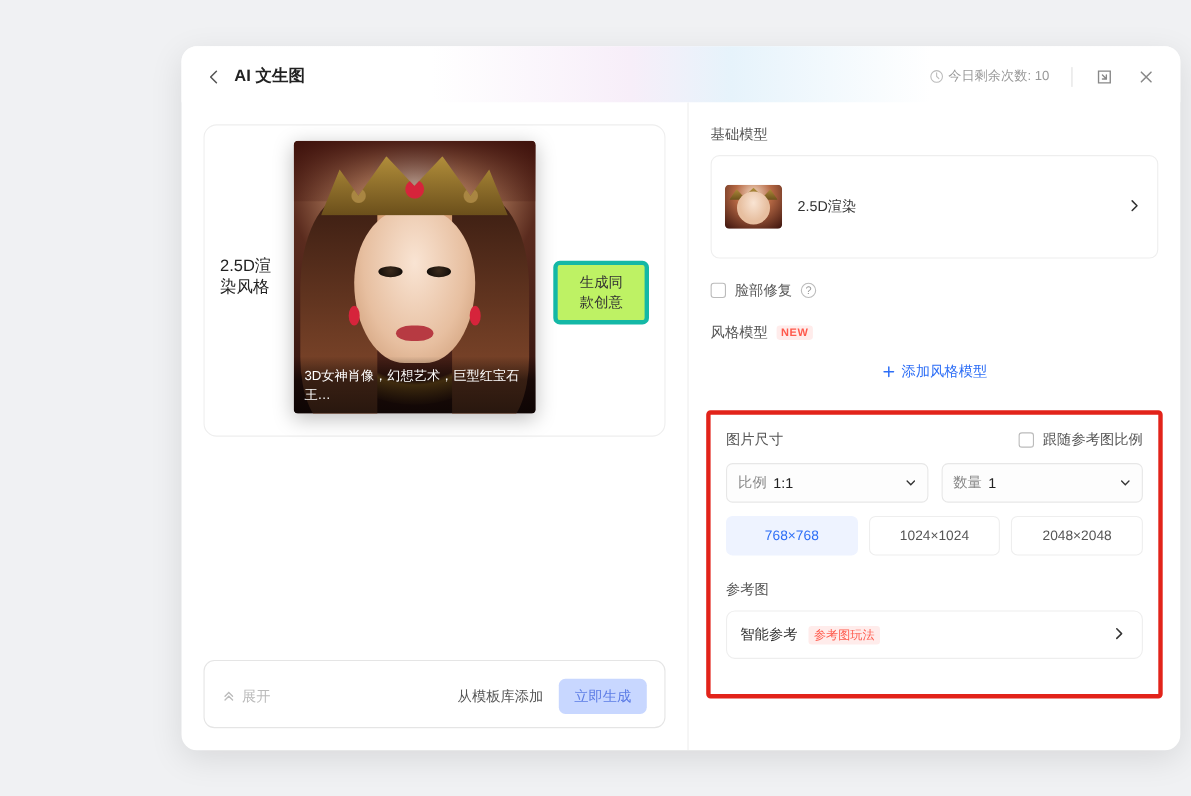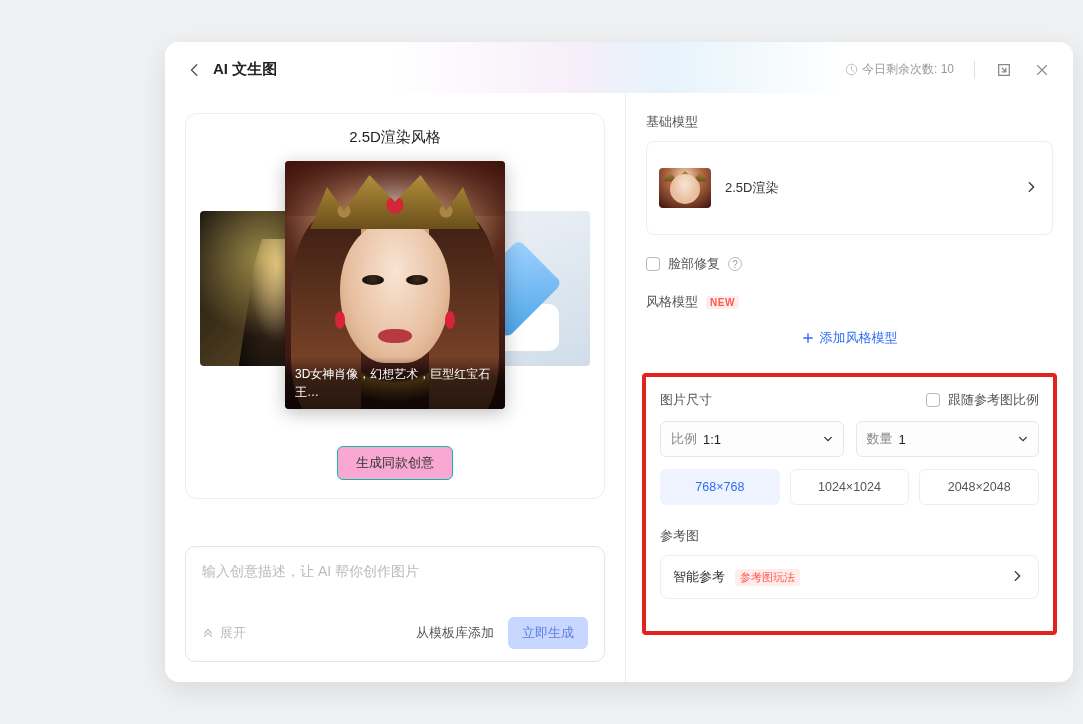--- a/index.html
+++ b/index.html
@@ -36,21 +36,21 @@
   .title { font-size:15px; font-weight:600; color:#222; flex:0 0 auto; }
   .spacer { flex:1 1 auto; }
   .quota { font-size:12px; color:#999; display:flex; align-items:center; gap:4px;}
   .divider { width:1px; height:18px; background:#e0e0e0; margin:0 10px; }
   .hicon { width:18px;height:18px;color:#888;cursor:pointer;display:flex;align-items:center;justify-content:center; }
   .modal-body { flex:1;display:flex;overflow:hidden; }
   .left-col { width:461px;border-right:1px solid #eee;display:flex;flex-direction:column;padding:20px;position:relative; }
   .right-col { flex:1;display:flex;flex-direction:column;padding:20px 20px 0 20px;overflow:auto; }
 
   
-  .showcase { border:1px solid #eee;border-radius:12px;padding:14px 14px 18px 14px;display:flex;flex-direction:column;align-items:center;gap:10px;position:relative; }
+  .showcase { border:1px solid #eee;border-radius:12px;padding:14px 14px 18px 14px;display:flex;flex-direction:row;align-items:center;gap:20px;position:relative; }
   .showcase-title { font-size:15px;font-weight:500;color:#222;margin-bottom:4px;}
   .gallery { position:relative;width:100%;height:250px;display:flex;align-items:center;justify-content:center; }
   .thumb-side {position:absolute;top:50px;width:155px;height:155px;border-radius:4px;background:#aab;overflow:hidden;}
   .thumb-left{left:0;background:linear-gradient(135deg,#1a1510 0%,#3a2d18 40%,#735a2e 100%);}
   .thumb-left::after{content:"";position:absolute;inset:0;background:radial-gradient(circle at 40% 30%,rgba(255,230,120,0.5),transparent 55%);}
   .thumb-left .figure{position:absolute;left:25%;top:18%;width:50%;height:82%;background:radial-gradient(ellipse at 50% 20%,#d8b98c 0%,#2b1e14 55%,#0c0a08 100%);clip-path:polygon(30% 0,70% 0,80% 20%,100% 100%,0 100%,20% 20%);}
   .thumb-right{right:0;background:linear-gradient(160deg,#eef2f6,#d0dde9);}
   .thumb-right::after{content:"";position:absolute;left:30%;top:25%;width:40%;height:50%;background:linear-gradient(135deg,#9fd2ff,#4aa3e6);transform:rotate(45deg);border-radius:10%;}
   .thumb-right::before{content:"";position:absolute;left:20%;bottom:10%;width:60%;height:30%;background:#fff;border-radius:10px;}
   .thumb-center{position:absolute;left:50%;top:0;transform:translateX(-50%);width:220px;height:248px;border-radius:4px;overflow:hidden;z-index:2;box-shadow:0 4px 18px rgba(0,0,0,0.25);}
@@ -66,21 +66,21 @@
   .portrait .face{position:absolute;left:50%;top:62px;transform:translateX(-50%);width:110px;height:140px;border-radius:50% 50% 48% 48% / 55% 55% 60% 60%;background:radial-gradient(ellipse at 50% 35%,#f9e4d3,#e7bfa0 60%,#c9956e);} 
   .portrait .face::before,.portrait .face::after{content:"";position:absolute;top:52px;width:22px;height:10px;border-radius:50%;background:radial-gradient(circle at 50% 40%,#3a2a1c,#0e0a07);}
   .portrait .face::before{left:22px;} .portrait .face::after{right:22px;}
   .portrait .lips{position:absolute;left:50%;top:168px;transform:translateX(-50%);width:34px;height:14px;border-radius:50%/60%;background:#b73a42;}
   .portrait .hair-l,.portrait .hair-r{position:absolute;top:50px;width:70px;height:210px;background:linear-gradient(180deg,#3a1d12,#6e3c24 60%,#8a4e30);}
   .portrait .hair-l{left:6px;border-radius:60% 0 0 40%/40% 0 0 30%;}
   .portrait .hair-r{right:6px;border-radius:0 60% 40% 0/0 40% 30% 0;}
   .portrait .earring{position:absolute;top:150px;width:10px;height:18px;background:#d6243b;border-radius:50%;}
   .portrait .earring.l{left:50px;} .portrait .earring.r{right:50px;}
   .caption{position:absolute;left:0;right:0;bottom:0;padding:8px 10px;background:linear-gradient(180deg,rgba(0,0,0,0),rgba(0,0,0,0.55) 40%,rgba(0,0,0,0.7));color:#fff;font-size:12px;line-height:1.5;}
-  .gen-btn{margin-top:25px;border:1px solid #14b8a6;border-radius:6px;padding:7px 18px;font-size:13px;color:#333;background:#f9a8d4;cursor:pointer;}
+  .gen-btn{margin-top:25px;border:4px solid #14b8a6;border-radius:6px;padding:7px 18px;font-size:13px;color:#333;background:#bef264;cursor:pointer;}
 
   .prompt-box{margin-top:auto;border:1px solid #e5e5e5;border-radius:10px;padding:16px 16px 12px 16px;background:#fff;}
   .prompt-box textarea{width:100%;border:none;outline:none;resize:none;font-size:14px;color:#333;height:50px;font-family:inherit;}
   .prompt-box textarea::placeholder{color:#bbb;}
   .prompt-foot{display:flex;align-items:center;gap:14px;}
   .expand-toggle{display:flex;align-items:center;gap:6px;font-size:13px;color:#bbb;cursor:pointer;}
   .foot-spacer{flex:1;}
   .ghost-link{font-size:13px;color:#555;cursor:pointer;}
   .primary-btn{background:#c8d7ff;color:#5d7de6;border:none;border-radius:6px;padding:7px 14px;font-size:13px;cursor:pointer;}
 
@@ -178,21 +178,20 @@
             </div>
             <div class="caption">
               <div>3D女神肖像，幻想艺术，巨型红宝石王…</div>
             </div>
           </div>
         </div>
         <button class="gen-btn">生成同款创意</button>
       </div>
 
       <div class="prompt-box">
-        <textarea placeholder="输入创意描述，让 AI 帮你创作图片" style=""></textarea>
         <div class="prompt-foot">
           <span class="expand-toggle">
             <svg viewBox="0 0 14 14" width="12" height="12">
                 <path d="M3 9l4-4 4 4M3 5l4-4 4 4" fill="none" stroke="#bbb" stroke-width="1.4" stroke-linecap="round" transform="translate(0,2)"></path>
               </svg>
             <span>展开</span>
           </span>
           <span class="foot-spacer"></span>
           <span class="ghost-link">从模板库添加</span>
           <button class="primary-btn">立即生成</button>

